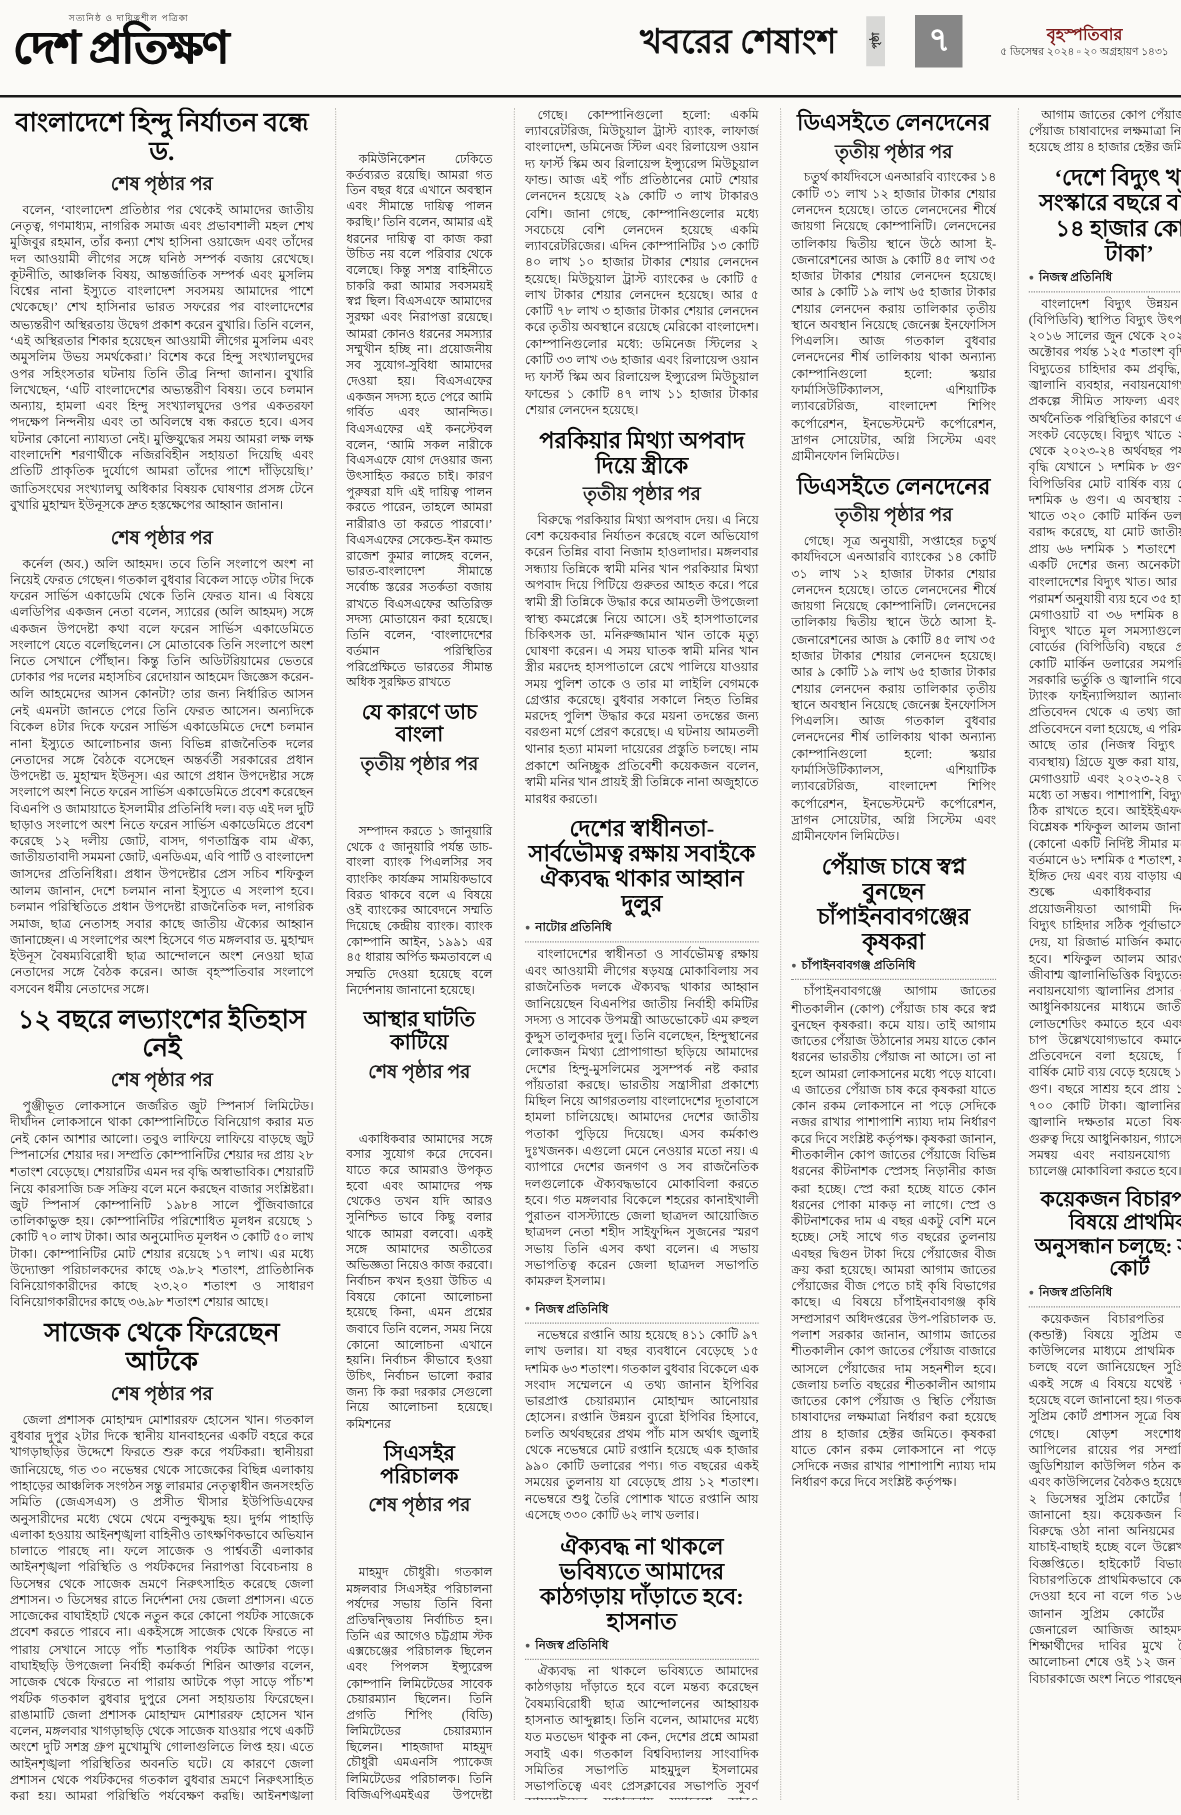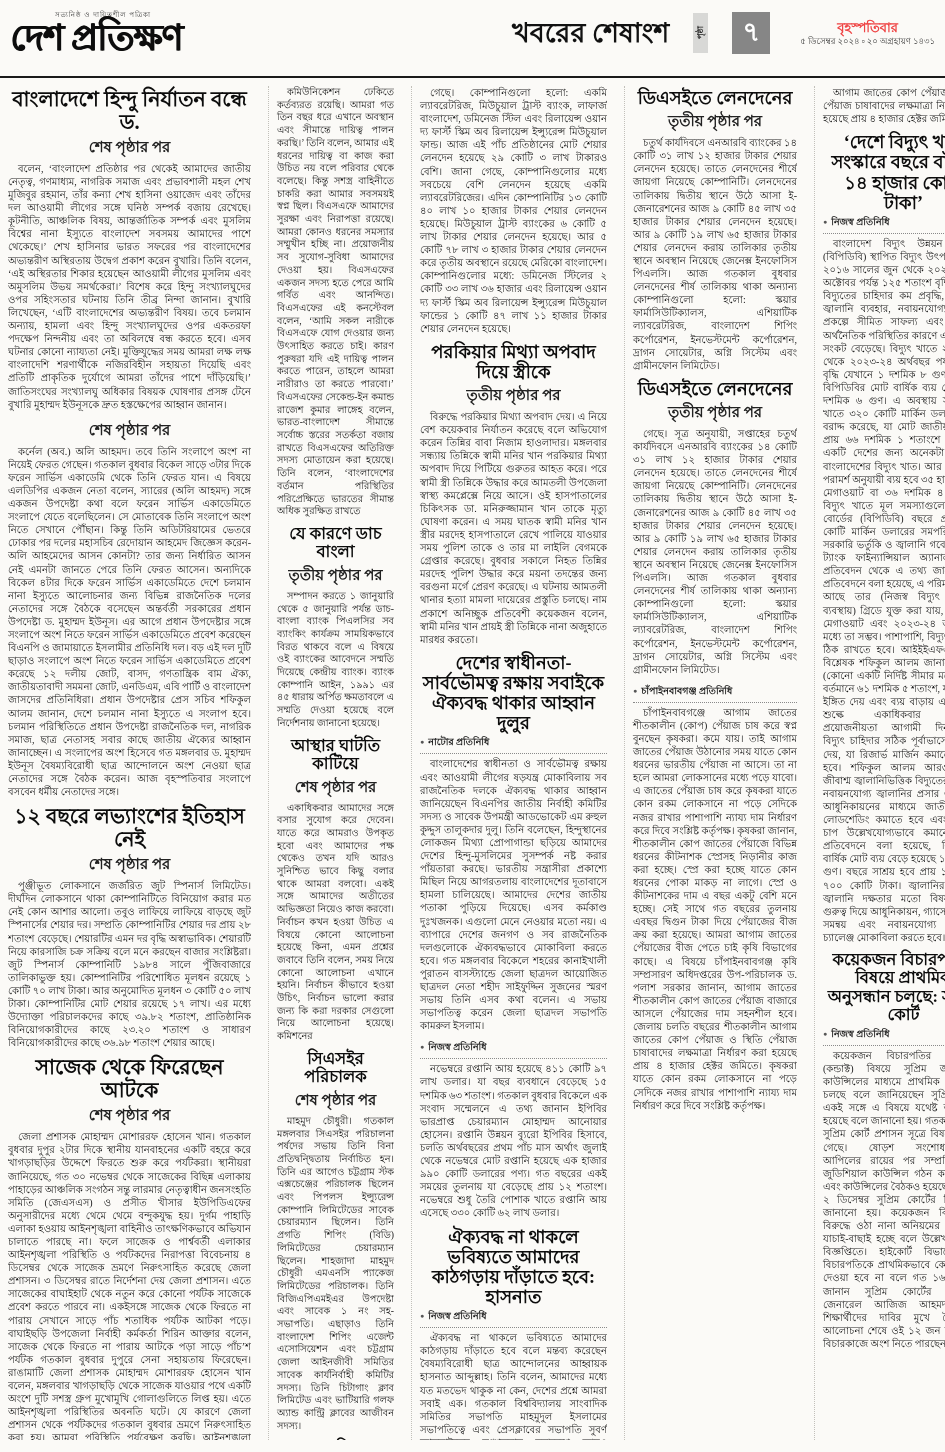--- a/index.html
+++ b/index.html
@@ -38,21 +38,21 @@
     font-size:8px;font-weight:700;
     writing-mode:vertical-rl;transform:rotate(180deg);
   }
   .page-num-box{
     background:#868686;color:#fff;
     width:38px;height:42px;
     display:flex;align-items:center;justify-content:center;
     font-size:27px;font-weight:700;
   }
   .date-block{border-left:0;padding-left:6px;line-height:1.25;}
-  .date-day{font-size:13px;font-weight:800;color:#ef4444;}
+  .date-day{font-size:13px;font-weight:800;color:#7f1d1d;}
   .date-line{font-size:8.5px;color:#333;}
   
   .page-body{
     display:flex;
     gap:17px;
     padding:8px 8px 0 8px;
     height:1362px;
     overflow:hidden;
     box-sizing:border-box;
   }
@@ -77,21 +77,21 @@
   }
   .byline .dot{font-size:7px;line-height:1;color:#555;}
   p.body{
     margin:0;
     font-size:10px;
     line-height:1.31;
     text-align:justify;
     color:#191919;
     text-indent:10px;
   }
-  .col2 p.body{font-size:9.7px;}
+  .col2 p.body{font-size:9.7px;margin-top:36px;}
 </style>
 </head>
 <body>
 
 <header class="masthead">
   <div class="logo-block">
     <div class="logo-tagline">সত্যনিষ্ঠ ও দায়িত্বশীল পত্রিকা</div>
     <div class="logo-title">দেশ প্রতিক্ষণ</div>
   </div>
   <div class="mast-right">
@@ -196,20 +196,21 @@
       <h2 class="h-md">ডিএসইতে লেনদেনের</h2>
       <div class="cont">তৃতীয় পৃষ্ঠার পর</div>
       <p class="body">চতুর্থ কার্যদিবসে এনআরবি ব্যাংকের ১৪ কোটি ৩১ লাখ ১২ হাজার টাকার শেয়ার লেনদেন হয়েছে। তাতে লেনদেনের শীর্ষে জায়গা নিয়েছে কোম্পানিটি। লেনদেনের তালিকায় দ্বিতীয় স্থানে উঠে আসা ই-জেনারেশনের আজ ৯ কোটি ৪৫ লাখ ৩৫ হাজার টাকার শেয়ার লেনদেন হয়েছে। আর ৯ কোটি ১৯ লাখ ৬৫ হাজার টাকার শেয়ার লেনদেন করায় তালিকার তৃতীয় স্থানে অবস্থান নিয়েছে জেনেক্স ইনফোসিস পিএলসি। আজ গতকাল বুধবার লেনদেনের শীর্ষ তালিকায় থাকা অন্যান্য কোম্পানিগুলো হলো: স্কয়ার ফার্মাসিউটিক্যালস, এশিয়াটিক ল্যাবরেটরিজ, বাংলাদেশ শিপিং কর্পোরেশন, ইনভেস্টমেন্ট কর্পোরেশন, দ্রাগন সোয়েটার, অগ্নি সিস্টেম এবং গ্রামীনফোন লিমিটেড।</p>
     </article>
     <article>
       <h2 class="h-md">ডিএসইতে লেনদেনের</h2>
       <div class="cont">তৃতীয় পৃষ্ঠার পর</div>
       <p class="body">গেছে। সূত্র অনুযায়ী, সপ্তাহের চতুর্থ কার্যদিবসে এনআরবি ব্যাংকের ১৪ কোটি ৩১ লাখ ১২ হাজার টাকার শেয়ার লেনদেন হয়েছে। তাতে লেনদেনের শীর্ষে জায়গা নিয়েছে কোম্পানিটি। লেনদেনের তালিকায় দ্বিতীয় স্থানে উঠে আসা ই-জেনারেশনের আজ ৯ কোটি ৪৫ লাখ ৩৫ হাজার টাকার শেয়ার লেনদেন হয়েছে। আর ৯ কোটি ১৯ লাখ ৬৫ হাজার টাকার শেয়ার লেনদেন করায় তালিকার তৃতীয় স্থানে অবস্থান নিয়েছে জেনেক্স ইনফোসিস পিএলসি। আজ গতকাল বুধবার লেনদেনের শীর্ষ তালিকায় থাকা অন্যান্য কোম্পানিগুলো হলো: স্কয়ার ফার্মাসিউটিক্যালস, এশিয়াটিক ল্যাবরেটরিজ, বাংলাদেশ শিপিং কর্পোরেশন, ইনভেস্টমেন্ট কর্পোরেশন, দ্রাগন সোয়েটার, অগ্নি সিস্টেম এবং গ্রামীনফোন লিমিটেড।</p>
     </article>
     <article>
+      <h2 class="h-md">পেঁয়াজ চাষে স্বপ্ন বুনছেন চাঁপাইনবাবগঞ্জের কৃষকরা</h2>
       <div class="byline">
           <span class="dot">●</span>
           <span>চাঁপাইনবাবগঞ্জ প্রতিনিধি</span>
         </div>
       <p class="body">চাঁপাইনবাবগঞ্জে আগাম জাতের শীতকালীন (কোপ) পেঁয়াজ চাষ করে স্বপ্ন বুনছেন কৃষকরা। কমে যায়। তাই আগাম জাতের পেঁয়াজ উঠানোর সময় যাতে কোন ধরনের ভারতীয় পেঁয়াজ না আসে। তা না হলে আমরা লোকসানের মধ্যে পড়ে যাবো। এ জাতের পেঁয়াজ চাষ করে কৃষকরা যাতে কোন রকম লোকসানে না পড়ে সেদিকে নজর রাখার পাশাপাশি ন্যায্য দাম নির্ধারণ করে দিবে সংশ্লিষ্ট কর্তৃপক্ষ। কৃষকরা জানান, শীতকালীন কোপ জাতের পেঁয়াজে বিভিন্ন ধরনের কীটনাশক স্প্রেসহ নিড়ানীর কাজ করা হচ্ছে। স্প্রে করা হচ্ছে যাতে কোন ধরনের পোকা মাকড় না লাগে। স্প্রে ও কীটনাশকের দাম এ বছর একটু বেশি মনে হচ্ছে। সেই সাথে গত বছরের তুলনায় এবছর দ্বিগুন টাকা দিয়ে পেঁয়াজের বীজ ক্রয় করা হয়েছে। আমরা আগাম জাতের পেঁয়াজের বীজ পেতে চাই কৃষি বিভাগের কাছে। এ বিষয়ে চাঁপাইনবাবগঞ্জ কৃষি সম্প্রসারণ অধিদপ্তরের উপ-পরিচালক ড. পলাশ সরকার জানান, আগাম জাতের শীতকালীন কোপ জাতের পেঁয়াজ বাজারে আসলে পেঁয়াজের দাম সহনশীল হবে। জেলায় চলতি বছরের শীতকালীন আগাম জাতের কোপ পেঁয়াজ ও স্থিতি পেঁয়াজ চাষাবাদের লক্ষমাত্রা নির্ধারণ করা হয়েছে প্রায় ৪ হাজার হেক্টর জমিতে। কৃষকরা যাতে কোন রকম লোকসানে না পড়ে সেদিকে নজর রাখার পাশাপাশি ন্যায্য দাম নির্ধারণ করে দিবে সংশ্লিষ্ট কর্তৃপক্ষ।</p>
     </article>
   </div>
 
   <div class="col col5">
     <article>

